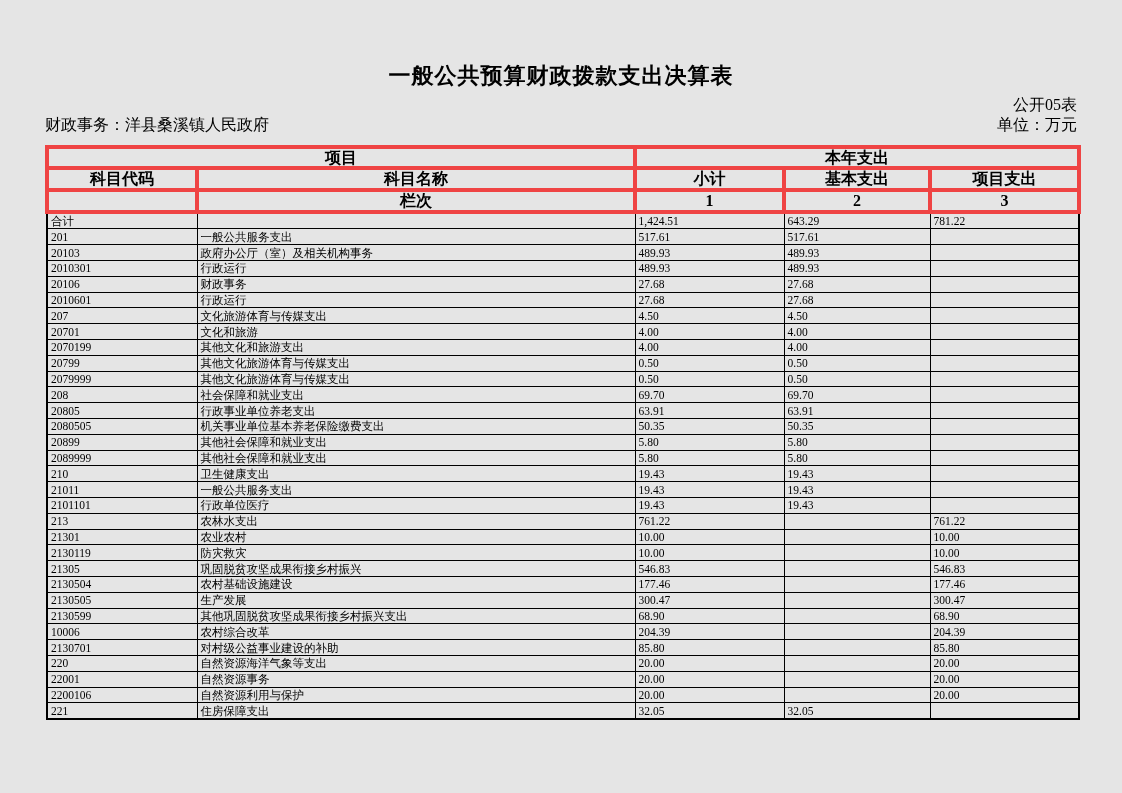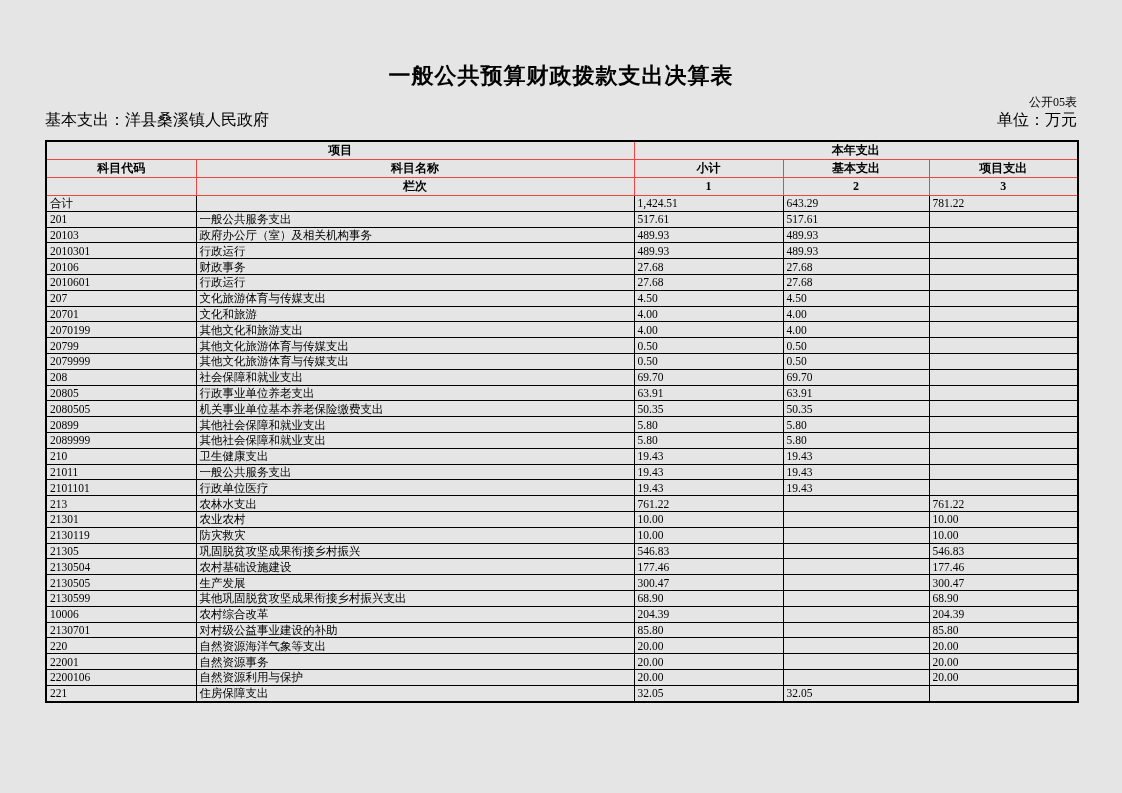--- a/index.html
+++ b/index.html
@@ -20,42 +20,42 @@
   .doc-title {
     padding-top: 62px;
     font-size: 22px;
     font-weight: bold;
     text-align: center;
     letter-spacing: 1px;
     line-height: 1.25;
   }
   .pub-label {
     text-align: right;
-    font-size: 12px;
+    font-size: 16px;
     line-height: 1.2;
     margin-top: 5px;
   }
   .meta-row {
     display: flex;
     justify-content: space-between;
     align-items: flex-end;
     font-size: 16px;
     line-height: 1.2;
     margin-top: 1px;
     margin-bottom: 11px;
   }
   table.budget {
     width: 1032px;
     border-collapse: collapse;
     table-layout: fixed;
     border: 2px solid #000;
   }
   table.budget th {
-    border: 1px solid #ef4444;
-    font-size: 12px;
+    border: 4px solid #ef4444;
+    font-size: 16px;
     font-weight: bold;
     text-align: center;
     height: 17px;
     padding: 0 2px;
     line-height: 1.1;
     overflow: hidden;
     white-space: nowrap;
   }
   table.budget td {
     border: 1px solid #000;
@@ -73,21 +73,21 @@
 </head>
 <body>
 
 <div class="page">
 
   <div class="doc-title">一般公共预算财政拨款支出决算表</div>
 
   <div class="pub-label">公开05表</div>
 
   <div class="meta-row">
-    <span>基本支出：洋县桑溪镇人民政府</span>
+    <span>财政事务：洋县桑溪镇人民政府</span>
     <span>单位：万元</span>
   </div>
 
   <table class="budget">
     <colgroup>
       <col style="width:150px">
       <col style="width:438px">
       <col style="width:149px">
       <col style="width:146px">
       <col style="width:149px">

